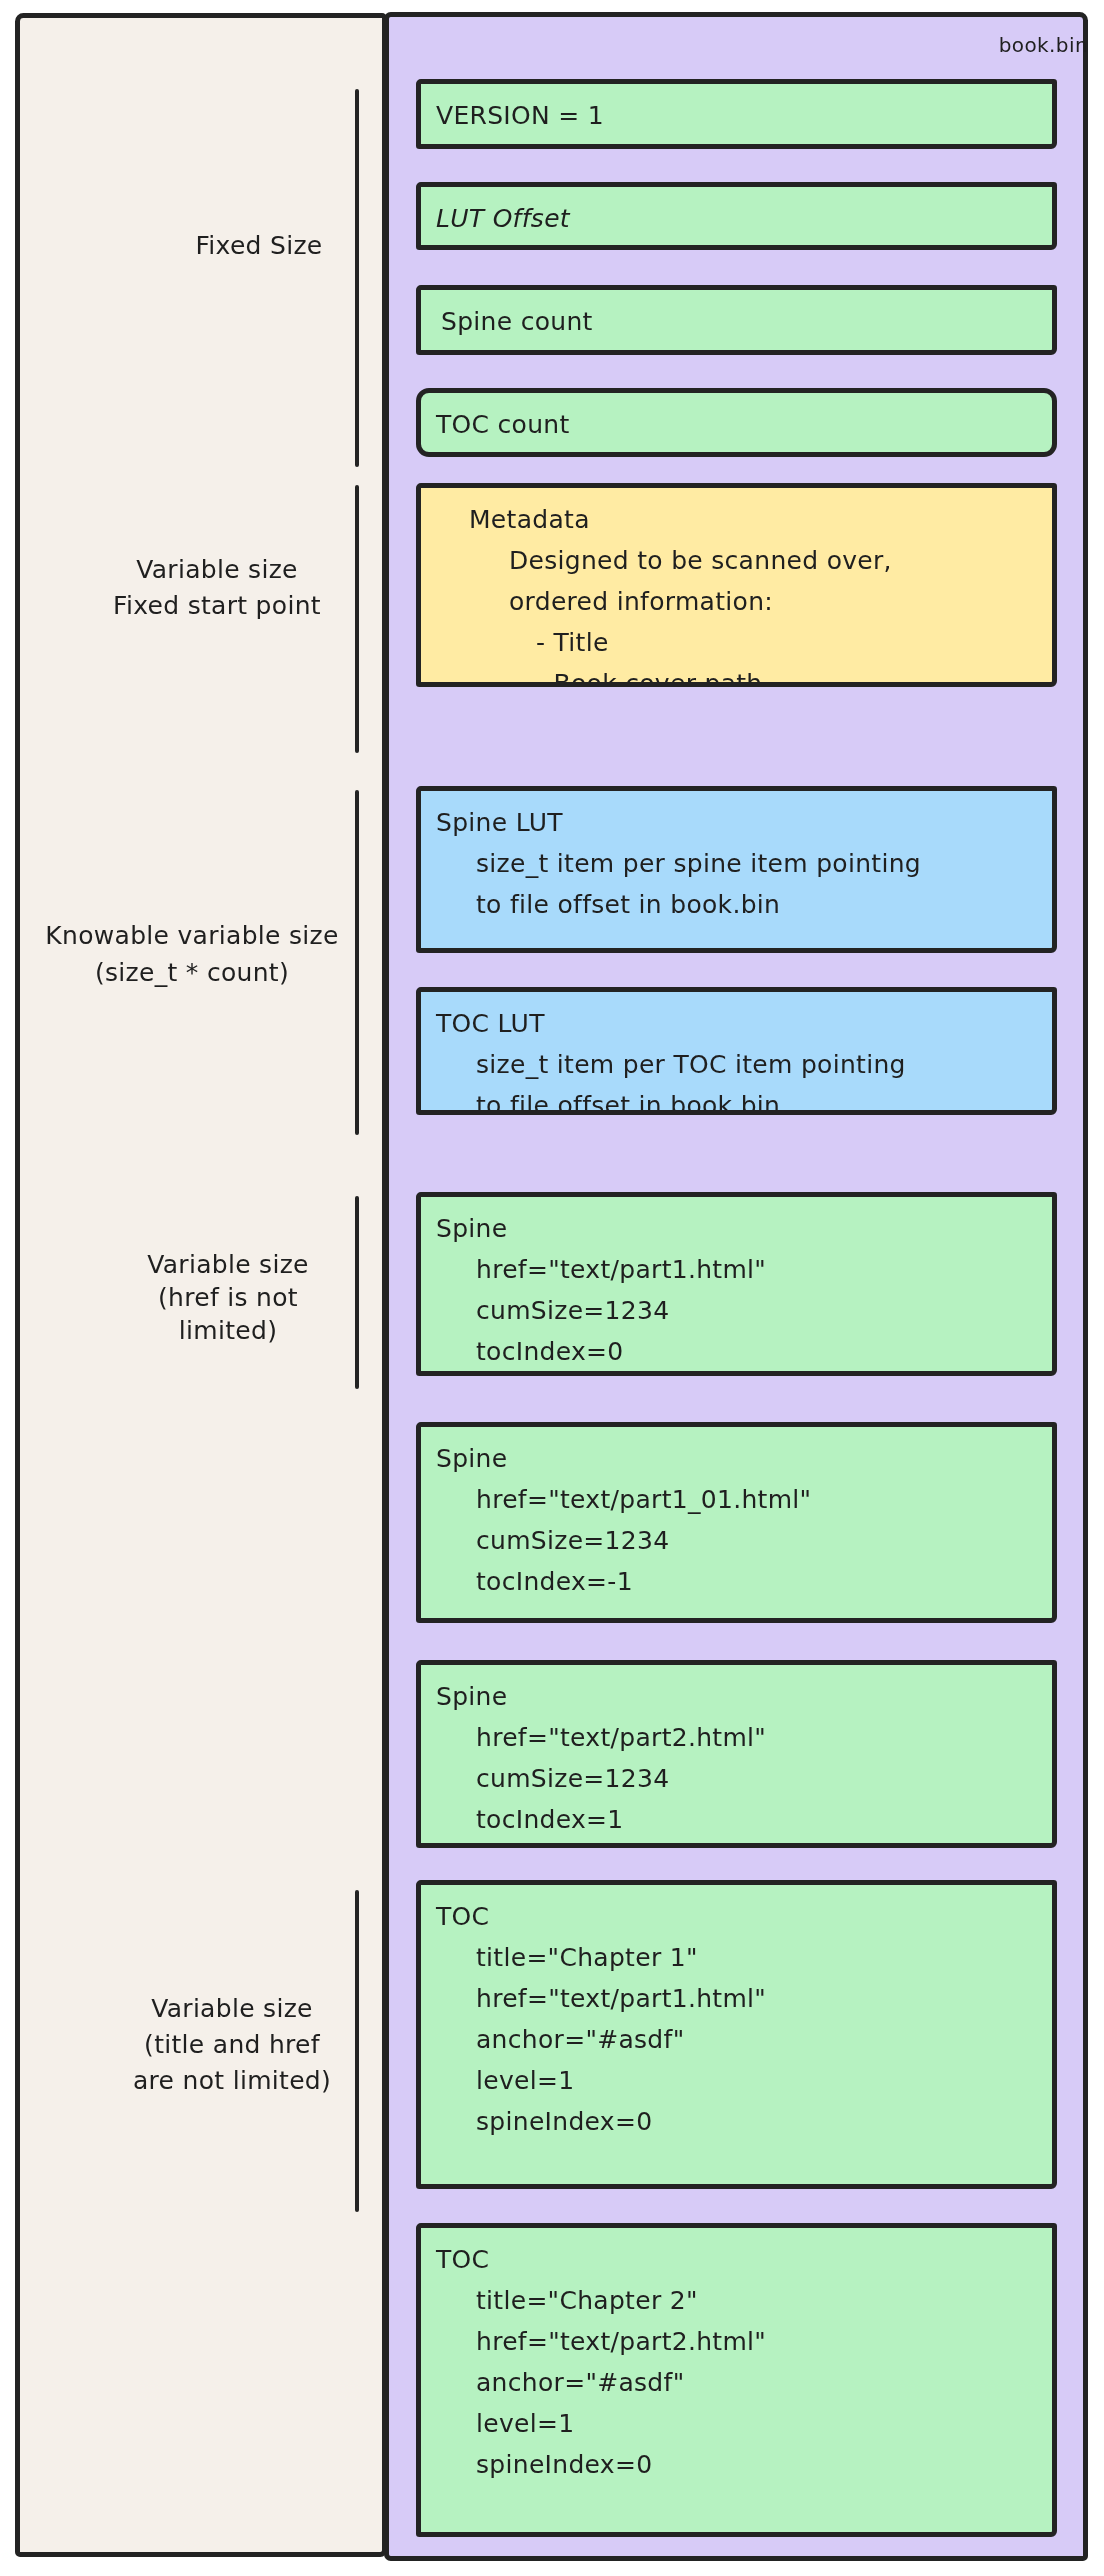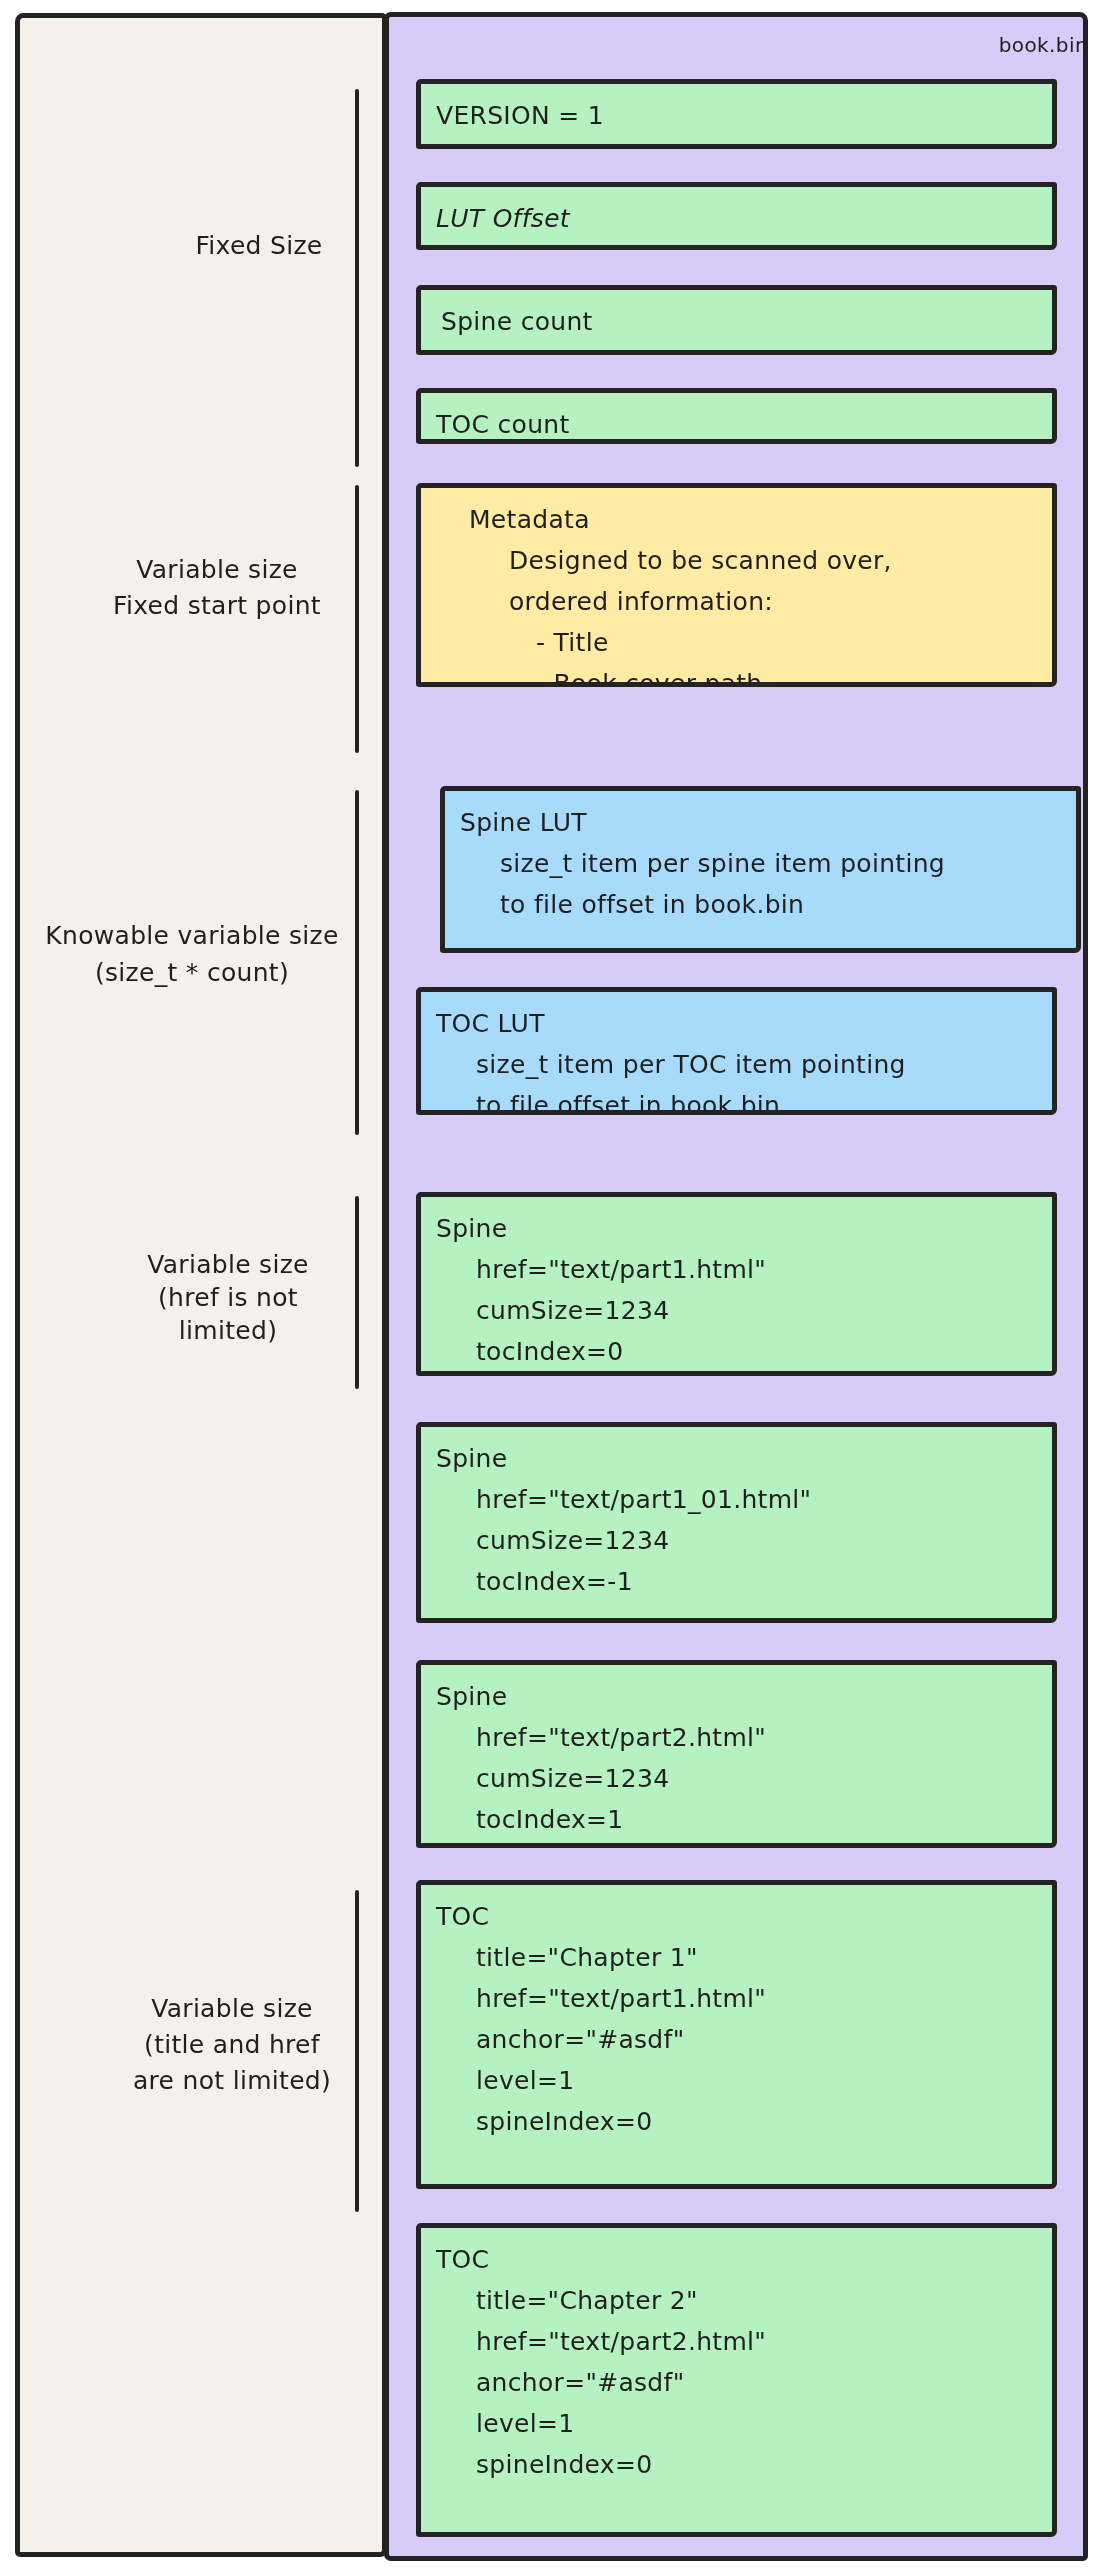--- a/index.html
+++ b/index.html
@@ -67,31 +67,31 @@
   <div id="shapes">
       <div class="dbox box-green" style="top: 79px; height: 70px;">
         <div class="bline ind0">VERSION = 1</div>
       </div>
       <div class="dbox box-green" style="top: 182px; height: 68px; font-style: italic;">
         <div class="bline ind0">LUT Offset</div>
       </div>
       <div class="dbox box-green" style="top: 285px; height: 70px; padding-left: 20px;">
         <div class="bline ind0">Spine count</div>
       </div>
-      <div class="dbox box-green" style="top: 388px; height: 56px;">
+      <div class="dbox box-green" style="top: 388px; height: 69px; border-radius: 13px;">
         <div class="bline ind0">TOC count</div>
       </div>
       <div class="dbox box-yellow" style="top: 483px; height: 204px; padding-left: 48px;">
         <div class="bline ind0">Metadata</div>
         <div class="bline ind1">Designed to be scanned over,</div>
         <div class="bline ind1">ordered information:</div>
         <div class="bline ind2">- Title</div>
         <div class="bline ind2">- Book cover path</div>
       </div>
-      <div class="dbox box-blue" style="top: 786px; height: 167px; margin-left: 24px;">
+      <div class="dbox box-blue" style="top: 786px; height: 167px;">
         <div class="bline ind0">Spine LUT</div>
         <div class="bline ind1">size_t item per spine item pointing</div>
         <div class="bline ind1">to file offset in book.bin</div>
       </div>
       <div class="dbox box-blue" style="top: 987px; height: 128px;">
         <div class="bline ind0">TOC LUT</div>
         <div class="bline ind1">size_t item per TOC item pointing</div>
         <div class="bline ind1">to file offset in book.bin</div>
       </div>
       <div class="dbox box-green" style="top: 1192px; height: 184px;">

